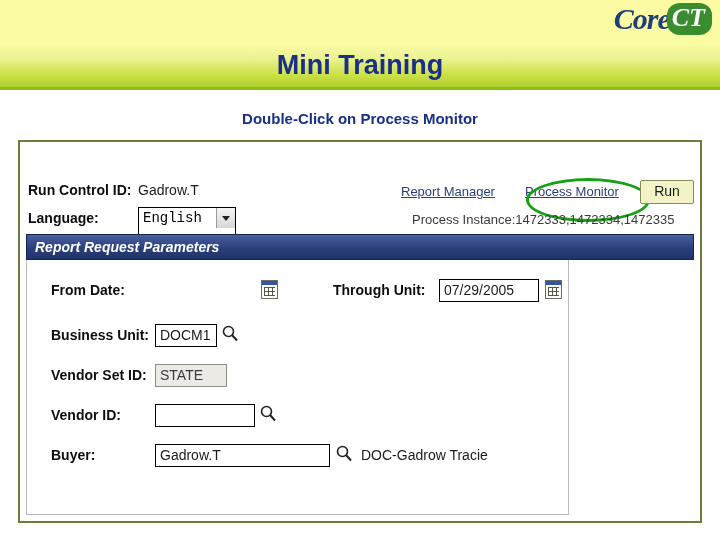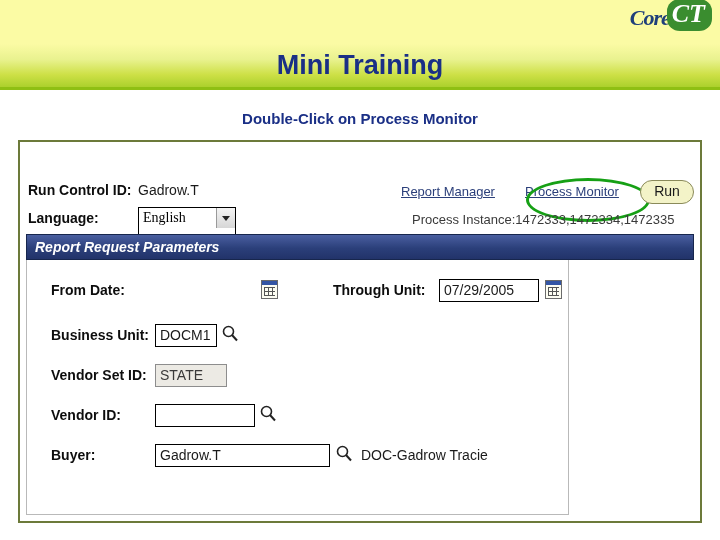--- a/index.html
+++ b/index.html
@@ -23,21 +23,21 @@
   .banner-bottomline{
     position:absolute;left:0;top:87px;width:720px;height:3px;
     background:#8fbf13;
   }
   .logo{
     position:absolute;right:8px;top:2px;
     height:34px;
   }
   .logo-core{
     font-family:"Liberation Serif", serif;
-    font-size:22px;font-weight:bold;color:#1f3f7a;
+    font-size:30px;font-weight:bold;color:#1f3f7a;
     font-style:italic;
     letter-spacing:-1px;
   }
   .logo-ct{
     display:inline-block;
     background:#3a8d2f;
     color:#ffffff;
     font-family:"Liberation Serif", serif;
     font-style:italic;font-weight:bold;font-size:26px;
     padding:0 7px 2px 5px;
@@ -112,21 +112,21 @@
     font-family:"Liberation Sans", sans-serif;
     color:#2b3f7a;
     font-size:13px;
     text-decoration:underline;
     white-space:nowrap;
   }
   .runbtn{
     position:absolute;left:620px;top:38px;width:52px;height:22px;
     background:#f3f3c8;
     border:1px solid #8a8a5a;
-    border-radius:12px;
+    border-radius:2px;
     font-size:14px;
     font-family:"Liberation Sans", sans-serif;
     color:#1a1a1a;
     text-align:center;
     line-height:21px;
   }
   .ellipse{
     position:absolute;left:506px;top:36px;width:124px;height:44px;
     border:3px solid #16a015;
     border-radius:62px/22px;
@@ -135,21 +135,21 @@
   }
 
   
   .select{
     position:absolute;
     border:1px solid #000000;
     background:#ffffff;
     height:33px;
     box-sizing:border-box;
     font-size:14px;
-    font-family:Liberation Serif, serif;
+    font-family:Liberation Mono, monospace;
     color:#000000;
     line-height:20px;
     padding-left:4px;
   }
   .select .arrowbox{
     position:absolute;right:0;top:0;width:19px;height:20px;
     background:linear-gradient(to bottom,#f4f4f4,#d6d6d6);
     border-left:1px solid #9a9a9a;
     box-sizing:border-box;
   }

